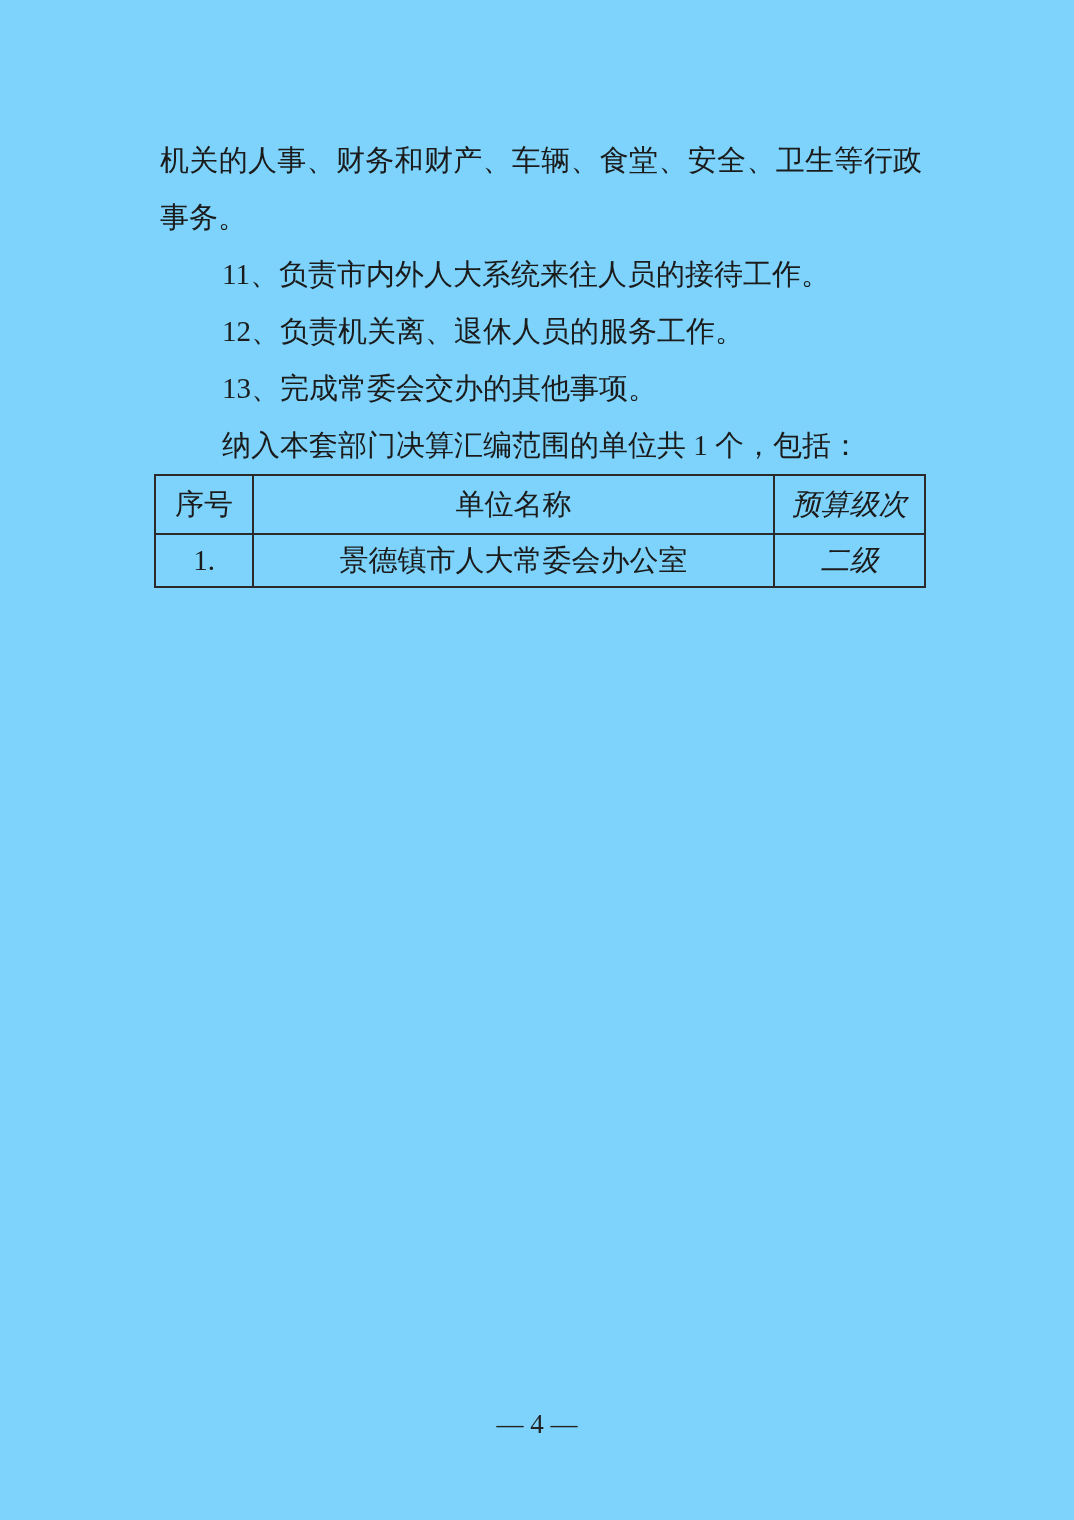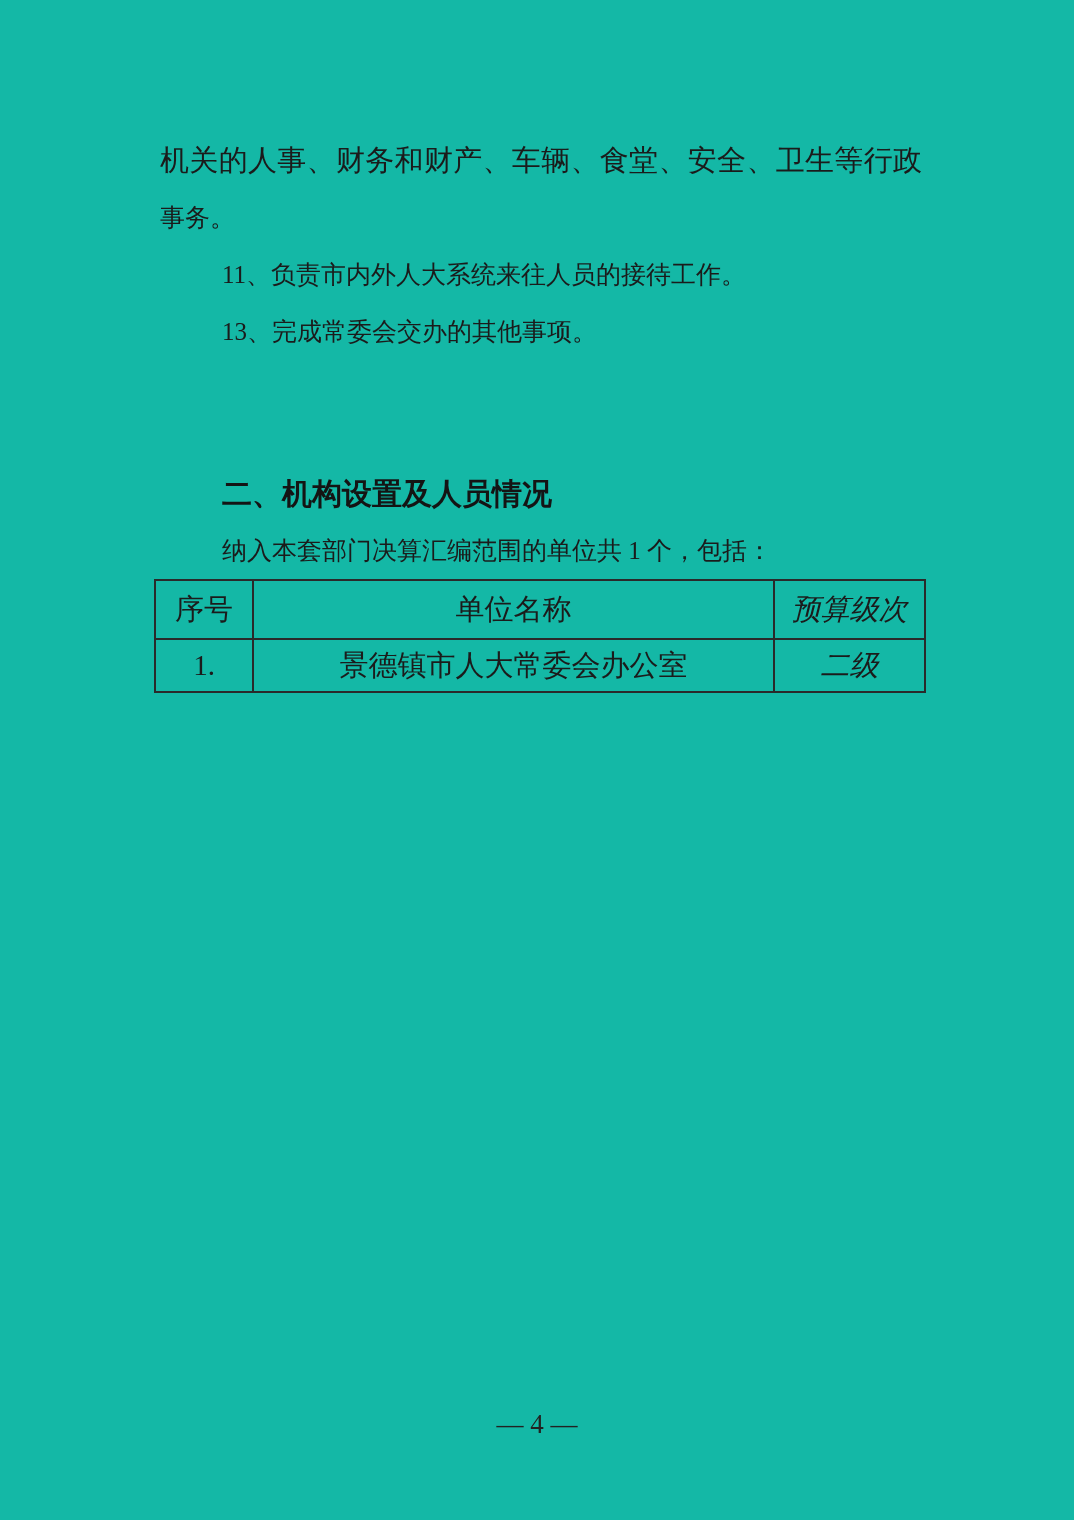--- a/index.html
+++ b/index.html
@@ -1,32 +1,32 @@
 <!DOCTYPE html>
 <html><head>
 <meta charset="utf-8">
 <style>
   html, body { margin: 0; padding: 0; background: #ffffff; }
   .page {
     position: relative;
     width: 1074px;
     height: 1520px;
-    background: #14b8a6;
+    background: #7dd3fc;
     color: #1b1b1b;
     font-family: "Liberation Serif", "DejaVu Serif", serif;
     overflow: hidden;
   }
   .content {
     position: absolute;
     left: 160px;
     top: 132px;
     width: 762px;
   }
   .line {
-    font-size: 25px;
+    font-size: 29px;
     line-height: 57px;
     white-space: nowrap;
   }
   .wrapline {
     font-size: 29px;
     line-height: 57px;
   }
   .j {
     text-align: justify;
     text-align-last: justify;
@@ -80,24 +80,24 @@
 <div class="page">
   <div class="content">
 
     <div class="para">
       <div class="wrapline j">机关的人事、财务和财产、车辆、食堂、安全、卫生等行政</div>
       <div class="line">事务。</div>
     </div>
 
     <div class="para">
       <div class="line indent">11、负责市内外人大系统来往人员的接待工作。</div>
+      <div class="line indent">12、负责机关离、退休人员的服务工作。</div>
       <div class="line indent">13、完成常委会交办的其他事项。</div>
     </div>
 
-    <h2 class="section-heading">二、机构设置及人员情况</h2>
 
     <div class="line indent">纳入本套部门决算汇编范围的单位共 1 个，包括：</div>
 
     <table class="units">
       <tbody>
         <tr class="hdr">
           <td class="col-idx">序号</td>
           <td class="col-name">单位名称</td>
           <td class="col-level">预算级次</td>
         </tr>

